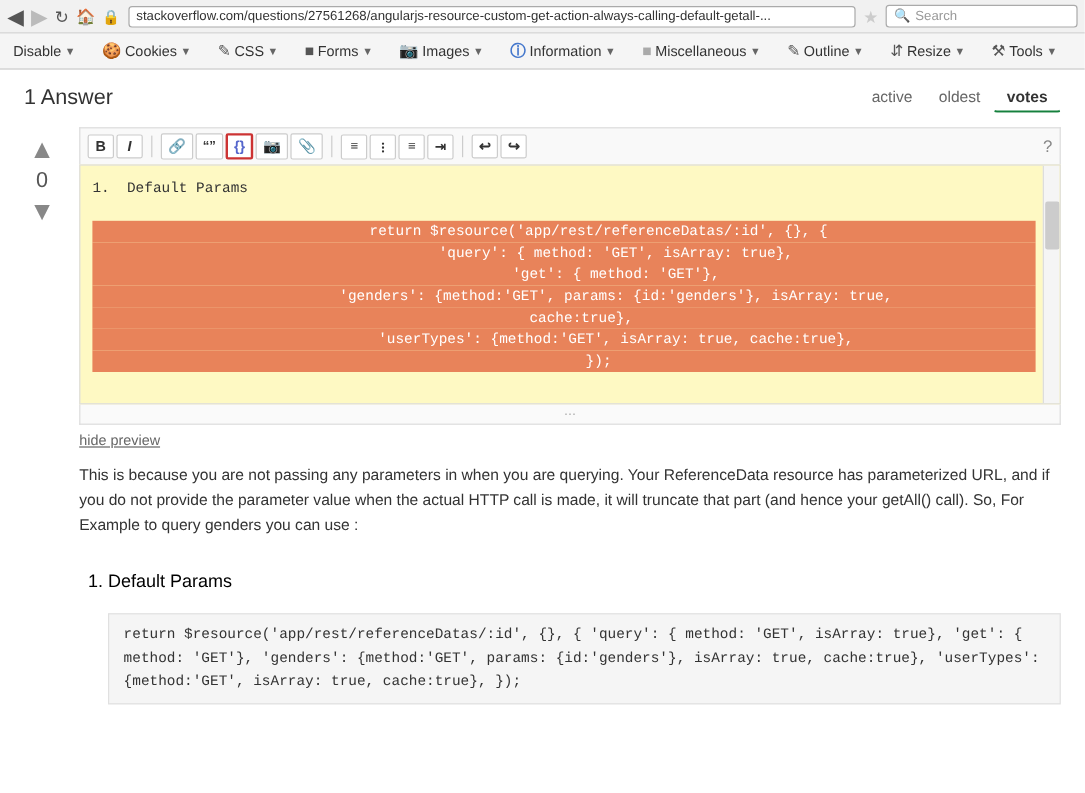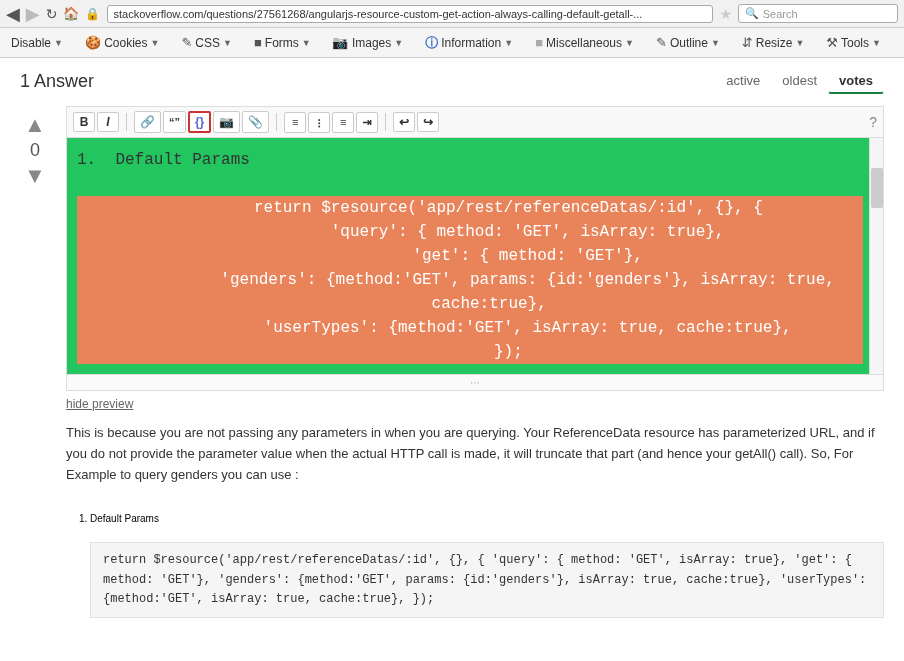--- a/index.html
+++ b/index.html
@@ -163,25 +163,25 @@
     .editor-help {
       margin-left: auto;
       color: #888;
       font-size: 14px;
       cursor: pointer;
     }
 
     
     .code-area {
       border: 1px solid #ddd;
-      background: #22c55e;
+      background: #fef9c3;
       min-height: 200px;
       padding: 10px;
       font-family: 'Courier New', monospace;
-      font-size: 16px;
+      font-size: 12px;
       position: relative;
       overflow: hidden;
     }
     .code-scrollbar {
       position: absolute;
       right: 0;
       top: 0;
       width: 14px;
       height: 100%;
       background: #f5f5f5;
@@ -239,21 +239,21 @@
     }
     .answer-text p { margin-bottom: 8px; }
 
     
     .answer-list {
       margin-left: 24px;
       margin-bottom: 8px;
     }
     .answer-list li {
       margin-bottom: 18px;
-      font-size: 10px;
+      font-size: 15px;
     }
 
     
     .code-block {
       background: #f5f5f5;
       border: 1px solid #e0e0e0;
       padding: 8px 12px;
       margin: 8px 0 8px 24px;
       font-family: 'Courier New', monospace;
       font-size: 12px;

